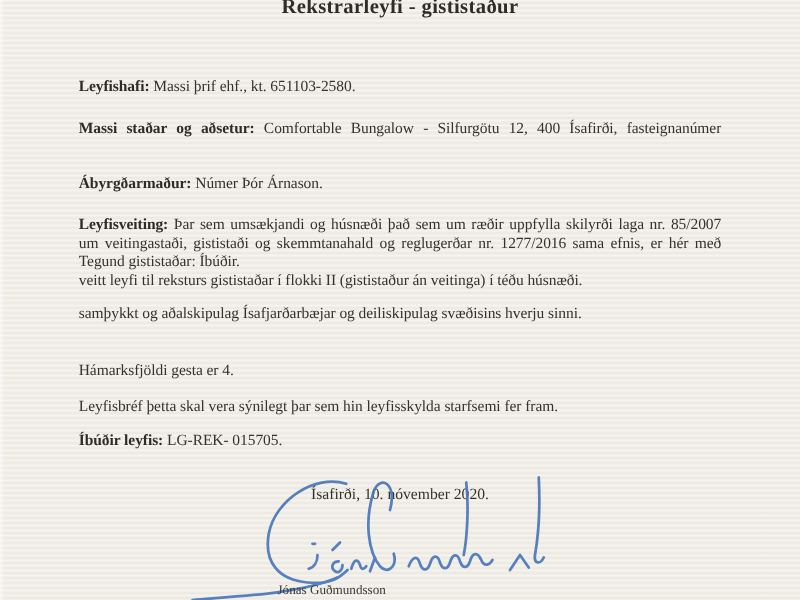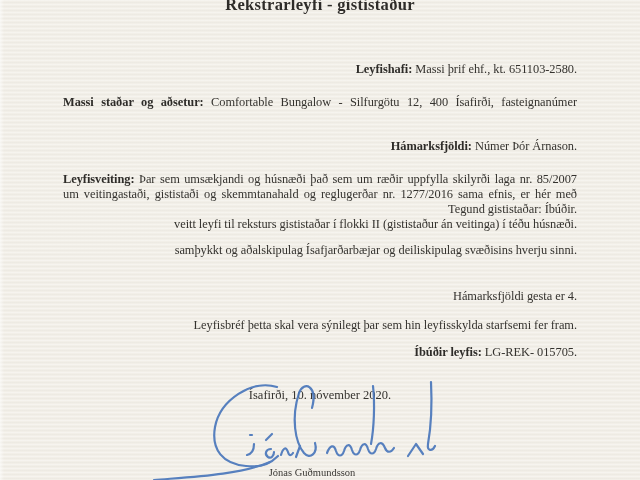--- a/index.html
+++ b/index.html
@@ -28,50 +28,50 @@
     letter-spacing: 0.3px; color: #2e2c29;
   }
   .para {
     position: absolute; left: 63px; width: 514px;
     font-size: 12.4px; line-height: 15px; letter-spacing: -0.05px;
   }
   .jline {
     text-align: justify; text-align-last: justify;
     height: 15px; overflow: hidden;
   }
-  .line { text-align: right; height: 15px; overflow: hidden; }
+  .line { text-align: left; height: 15px; overflow: hidden; }
   .lbl { font-weight: bold; color: #2e2c29; }
   .date-line {
     position: absolute; left: 63px; width: 514px; top: 388px;
     text-align: center; font-size: 12.5px; color: #34322e;
   }
   .signature-svg { position: absolute; left: 120px; top: 378px; }
   .signatory {
     position: absolute; left: 222px; top: 467px; width: 180px;
-    text-align: center; font-size: 10.5px; color: #3a3834;
+    text-align: left; font-size: 10.5px; color: #3a3834;
   }
 </style>
 </head>
 <body>
 
 <div class="page">
   <div class="edge-light"></div>
 
   <div class="title">Rekstrarleyfi - gististaður</div>
 
   <div class="para" style="top:62px">
     <div class="line"><span class="lbl">Leyfishafi:</span> <span>Massi þrif ehf., kt. 651103-2580.</span></div>
   </div>
 
   <div class="para" style="top:95px">
     <div class="jline"><span class="lbl">Massi staðar og aðsetur:</span> <span>Comfortable Bungalow - Silfurgötu 12, 400 Ísafirði, fasteignanúmer</span></div>
   </div>
 
   <div class="para" style="top:139px">
-    <div class="line"><span class="lbl">Hámarksfjöldi:</span> <span>Númer Þór Árnason.</span></div>
+    <div class="line"><span class="lbl">Ábyrgðarmaður:</span> <span>Númer Þór Árnason.</span></div>
   </div>
 
   <div class="para" style="top:172px">
     <div class="jline"><span class="lbl">Leyfisveiting:</span> <span>Þar sem umsækjandi og húsnæði það sem um ræðir uppfylla skilyrði laga nr. 85/2007</span></div>
     <div class="jline">um veitingastaði, gististaði og skemmtanahald og reglugerðar nr. 1277/2016 sama efnis, er hér með</div>
     <div class="line">Tegund gististaðar: Íbúðir.</div>
     <div class="line">veitt leyfi til reksturs gististaðar í flokki II (gististaður án veitinga) í téðu húsnæði.</div>
   </div>
 
   <div class="para" style="top:243px">

